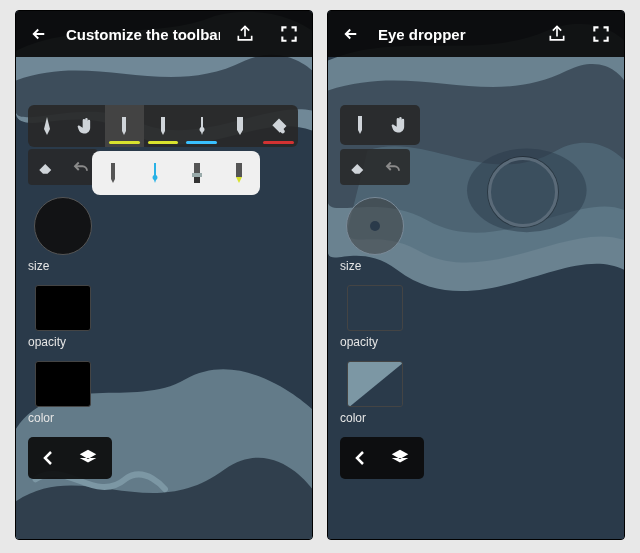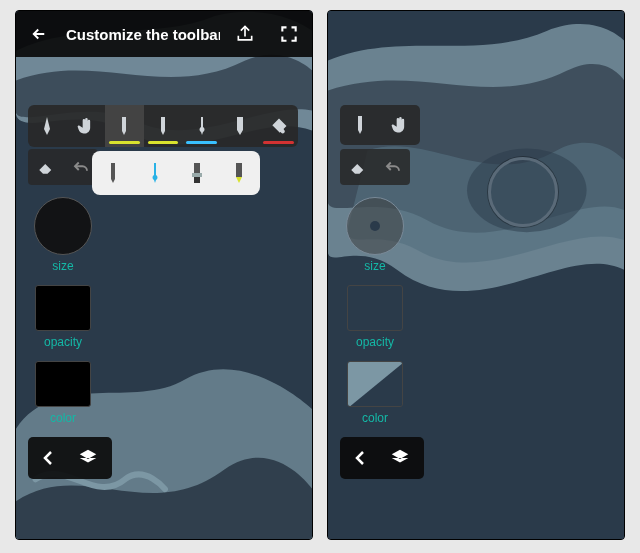--- a/index.html
+++ b/index.html
@@ -144,23 +144,23 @@
   .sidebar.right-variant .circle {
     background: rgba(60,60,60,0.5);
     border: 1px solid #7a8a98;
   }
   .sidebar .inner-dot {
     width: 10px; height: 10px;
     background: #2a3a4a;
     border-radius: 50%;
   }
   .sidebar .lbl {
-    color: #14b8a6;
+    color: #e5e5e5;
     font-size: 12px;
-    text-align: center;
+    text-align: left;
     margin-bottom: 8px;
   }
   .swatch {
     width: 56px; height: 46px;
     margin: 4px auto 4px;
     border-radius: 3px;
     border: 1px solid #444;
   }
   .swatch-tri {
     position: relative;
@@ -375,20 +375,44 @@
       <rect width="298" height="530" fill="#2a3a4a"></rect>
       <path d="M0 50 C70 20 150 50 220 20 C270 0 298 30 298 30 L298 260 C240 230 150 320 70 260 C30 230 0 260 0 240 Z" fill="#7c97a4" opacity="0.78"></path>
       <path d="M0 80 C90 50 160 100 240 60 C280 40 298 70 298 70 L298 200 C250 180 170 250 100 210 C50 182 0 210 0 190 Z" fill="#1b2733" opacity="0.55"></path>
       <path d="M40 140 C100 120 160 180 230 140 C270 118 298 150 298 150 L298 230 C240 210 160 280 90 240 C50 218 20 240 20 220 Z" fill="#55707f" opacity="0.65"></path>
       <ellipse cx="200" cy="180" rx="60" ry="42" fill="#2a3a4a" opacity="0.5"></ellipse>
     </svg>
   </div>
 
   <div class="eye-ring"></div>
 
+  <div class="topbar">
+    <div class="icon-btn">
+      <svg width="18" height="18" viewBox="0 0 24 24" fill="none" stroke="#fff" stroke-width="2.5">
+          <path d="M19 12H5"></path>
+          <path d="M11 18l-6-6 6-6"></path>
+        </svg>
+    </div>
+    <div class="title">Eye dropper</div>
+    <div class="icon-btn">
+      <svg width="20" height="20" viewBox="0 0 24 24" fill="none" stroke="#fff" stroke-width="2">
+          <path d="M4 14v5h16v-5"></path>
+          <path d="M12 3v12"></path>
+          <path d="M7 8l5-5 5 5"></path>
+        </svg>
+    </div>
+    <div class="icon-btn">
+      <svg width="20" height="20" viewBox="0 0 24 24" fill="none" stroke="#fff" stroke-width="2.5">
+          <path d="M4 9V4h5"></path>
+          <path d="M20 9V4h-5"></path>
+          <path d="M4 15v5h5"></path>
+          <path d="M20 15v5h-5"></path>
+        </svg>
+    </div>
+  </div>
 
   <div class="small-toolbar">
     <div class="tool">
       <svg width="14" height="22" viewBox="0 0 14 22">
           <path d="M5 2h4v14l-2 4-2-4z" fill="#cfd4d9"></path>
         </svg>
     </div>
     <div class="tool">
       <svg width="20" height="20" viewBox="0 0 24 24" fill="#cfd4d9">
           <path d="M8 12V5a1.5 1.5 0 013 0v6V4a1.5 1.5 0 013 0v7V6a1.5 1.5 0 013 0v8c0 4-3 7-7 7h-1c-3 0-5-2-6-5l-1-3c-.4-1.3 1.4-2.3 2.3-1.2L8 14z"></path>

